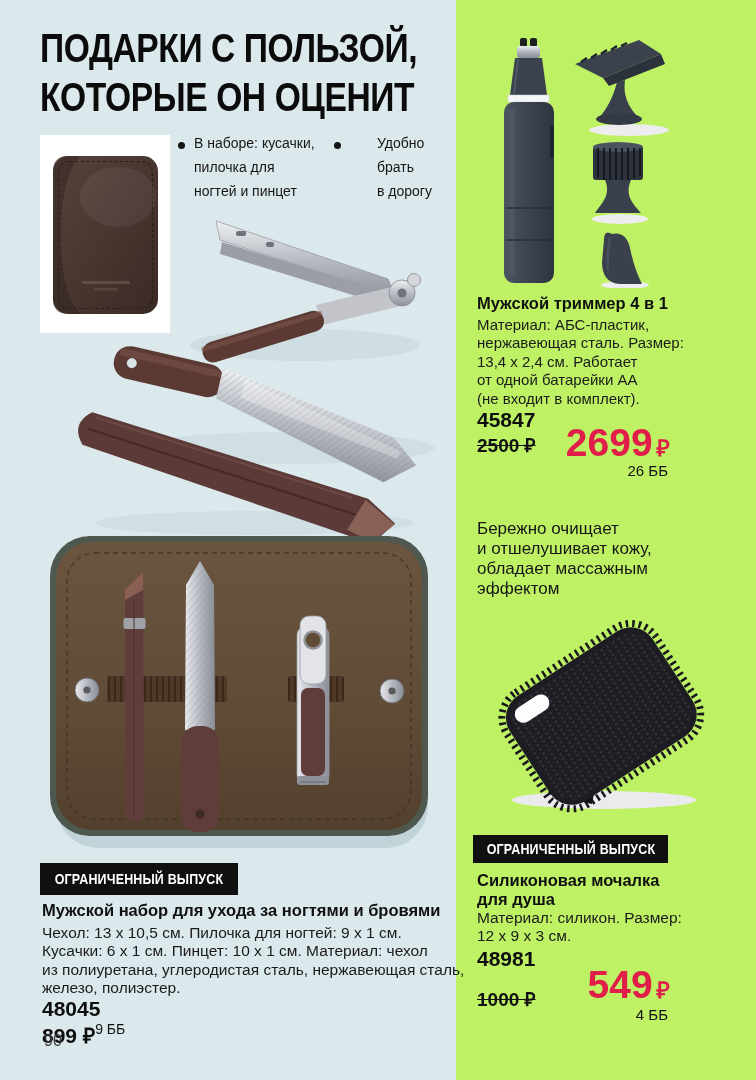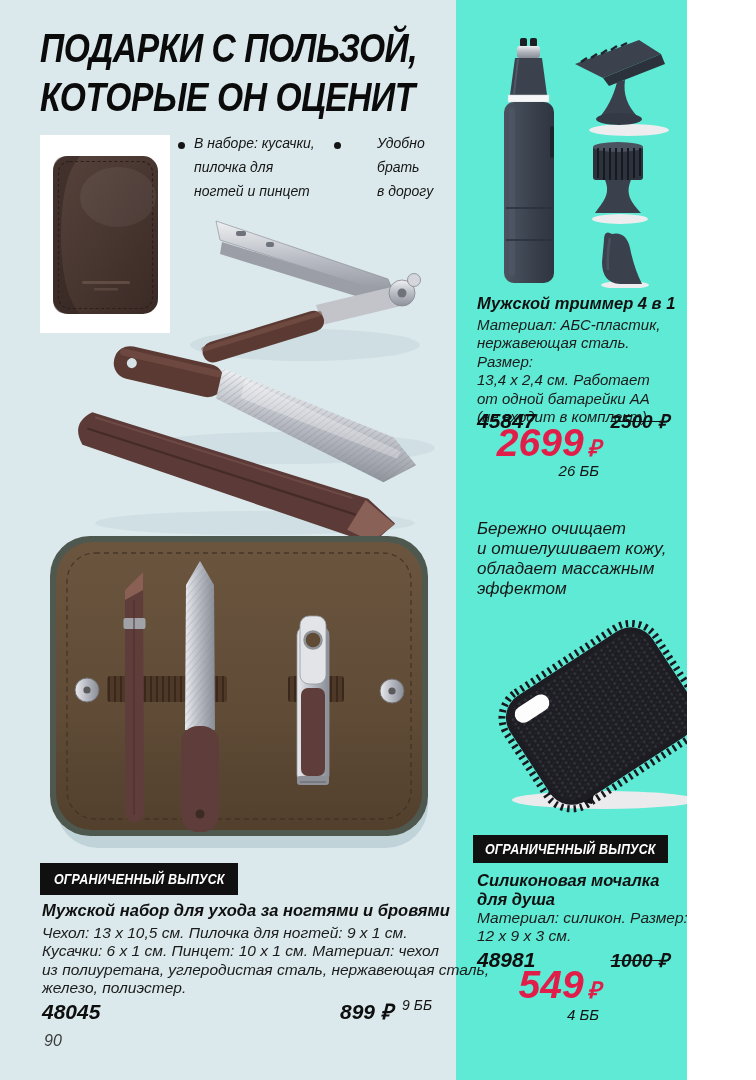--- a/index.html
+++ b/index.html
@@ -1,17 +1,17 @@
 <!DOCTYPE html>
 <html style="--background-blue: #dbe9ec; --accent-red: #e11e49; --badge-black: #101010;"><head>
 <meta charset="utf-8">
 <style>
   html,body{margin:0;padding:0;background:#fff;}
-  .page{position:relative;width:687px;height:1080px;background:#5eead4;overflow:hidden;
-        font-family:"Liberation Sans",sans-serif;color:#141414;font-style:italic;}
+  .page{position:relative;width:756px;height:1080px;background:#bef264;overflow:hidden;
+        font-family:"Liberation Sans",sans-serif;color:#141414;}
   .left-panel{position:absolute;left:0;top:0;width:456px;height:1080px;
               background:var(--background-blue,#dbe9ec);}
   .preline{white-space:pre-line;}
 
   
   .headline{position:absolute;left:40px;top:24px;font-size:40px;line-height:49px;
             font-weight:bold;letter-spacing:-0.5px;color:#0b0b0b;
             transform:scaleX(0.84);transform-origin:left top;white-space:pre-line;}
 
   
@@ -31,34 +31,34 @@
   .badge{position:absolute;background:var(--badge-black,#101010);color:#fff;
          display:flex;align-items:center;justify-content:center;}
   .badge-set{left:40px;top:863px;width:198px;height:32px;}
   .badge-sponge{left:473px;top:835px;width:195px;height:28px;}
   .badge-inner{font-weight:bold;font-size:14.5px;letter-spacing:0.2px;
                transform:scaleX(0.86);transform-origin:center;white-space:nowrap;}
 
   
   .prod-name{position:absolute;font-weight:bold;font-size:16.5px;line-height:19px;color:#101010;}
   .prod-desc{position:absolute;font-size:15px;line-height:18.4px;color:#1b1b1b;}
-  .code-row{position:absolute;display:flex;justify-content:space-between;align-items:baseline;}
+  .code-row{position:absolute;display:flex;justify-content:space-between;align-items:baseline;flex-direction:column;}
   .code{font-size:21px;font-weight:bold;color:#0e0e0e;}
   .old-price{font-size:19px;font-weight:bold;text-decoration:line-through;color:#111;}
   .price-red{position:absolute;text-align:right;color:var(--accent-red,#e11e49);
              font-weight:bold;font-size:39px;line-height:34px;margin-left:11px;}
   .price-red .rub{font-size:23px;margin-left:4px;}
   .points{position:absolute;text-align:right;font-size:15px;color:#131313;}
 
   
   .set-name{left:42px;top:901px;}
   .set-desc{left:42px;top:924px;font-size:15.5px;}
   .set-code-row{left:42px;top:997px;width:390px;}
   .price-black{font-size:21px;font-weight:bold;color:#0e0e0e;}
-  .points-inline{font-size:14px;margin-left:9px;font-weight:normal;color:#131313;}
+  .points-inline{font-size:14px;font-weight:normal;color:#131313;}
   .price-group{display:flex;align-items:flex-start;}
 
   
   .trimmer-name{left:477px;top:294px;}
   .trimmer-desc{left:477px;top:316px;width:212px;}
   .trimmer-code-row{left:477px;top:408px;width:192px;}
   .trimmer-price{right:86px;top:426px;}
   .trimmer-points{right:88px;top:462px;}
 
   

